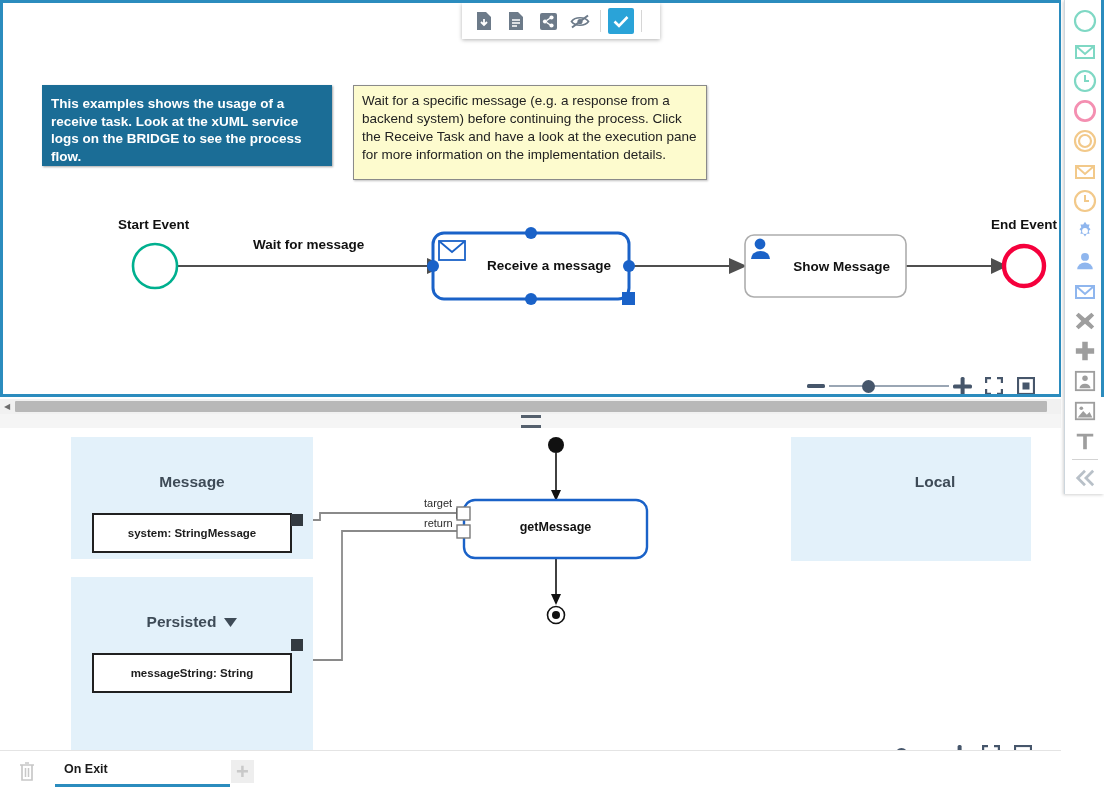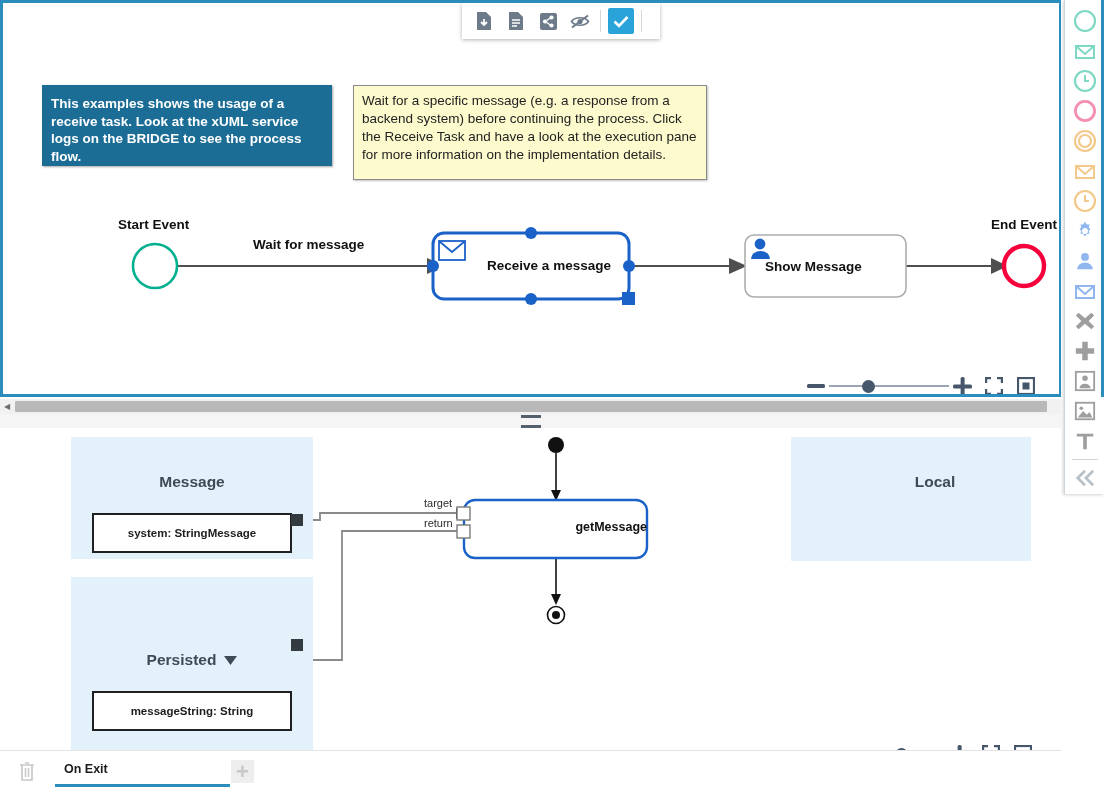--- a/index.html
+++ b/index.html
@@ -208,21 +208,21 @@
 
       <rect x="742" y="232" width="161" height="62" rx="9" ry="9" fill="#ffffff" stroke="#adadad" stroke-width="1.6"></rect>
 
       <circle cx="757" cy="241" r="5.4" fill="#1a62c8"></circle>
       <path d="M748 256 a9.5 8 0 0 1 19 0 z" fill="#1a62c8"></path>
     </svg>
 
     <div style="position:absolute;left:115px;top:214px;font-size:13.5px;color:#111;text-align:right;" class="lbl">Start Event</div>
     <div style="position:absolute;left:250px;top:234px;font-size:13.5px;color:#111;" class="lbl">Wait for message</div>
     <div style="position:absolute;left:466px;top:255px;width:160px;text-align:center;font-size:13.5px;color:#111;" class="lbl">Receive a message</div>
-    <div style="position:absolute;left:762px;top:256px;width:125px;text-align:left;font-size:13.5px;color:#111;" class="lbl">Show Message</div>
+    <div style="position:absolute;left:762px;top:256px;width:125px;text-align:right;font-size:13.5px;color:#111;" class="lbl">Show Message</div>
     <div style="position:absolute;left:988px;top:214px;font-size:13.5px;color:#111;" class="lbl">End Event</div>
 
     <div id="note-blue" class="note">This examples shows the usage of a receive task. Look at the xUML service logs on the BRIDGE to see the process flow.</div>
     <div id="note-yellow" class="note">Wait for a specific message (e.g. a response from a backend system) before continuing the process. Click the Receive Task and have a look at the execution pane for more information on the implementation details.</div>
 
     <div id="bpmn-toolbar">
       <div class="tb-btn">
         <svg width="18" height="20" viewBox="0 0 18 20">
           <path d="M2 1 h9 l5 5 v13 H2 Z" fill="#6c7a89"></path>
           <path d="M9 8 v5 M6 11 l3 3 l3 -3" stroke="#ffffff" stroke-width="1.8" fill="none"></path>
@@ -324,38 +324,38 @@
       <rect x="457" y="79" width="13" height="13" fill="#ffffff" stroke="#7a7a7a" stroke-width="1.4"></rect>
       <rect x="457" y="97" width="13" height="13" fill="#ffffff" stroke="#7a7a7a" stroke-width="1.4"></rect>
     </svg>
 
     <div class="uml-group" style="left:71px;top:9px;width:242px;height:122px;">
       <div class="g-title">Message</div>
       <div class="uml-attr" style="margin-top:22px;width:200px;height:40px;">system: StringMessage</div>
     </div>
     <div class="port" style="left:291px;top:86px;"></div>
 
-    <div class="uml-group" style="left:71px;top:149px;width:242px;height:191px;justify-content:center;">
+    <div class="uml-group" style="left:71px;top:149px;width:242px;height:191px;">
       <div class="g-title">
         <span>Persisted</span>
         <span style="display:inline-block;">
           <svg width="13" height="9" viewBox="0 0 13 9">
               <polygon points="0,0 13,0 6.5,9" fill="#3e4b57"></polygon>
             </svg>
         </span>
       </div>
       <div class="uml-attr" style="margin-top:22px;width:200px;height:40px;">messageString: String</div>
     </div>
     <div class="port" style="left:291px;top:211px;"></div>
 
     <div class="uml-group" style="left:791px;top:9px;width:240px;height:124px;padding-left:48px;">
       <div class="g-title">Local</div>
     </div>
 
-    <div style="position:absolute;left:464px;top:92px;width:183px;text-align:right;font-size:12.5px;color:#111;" class="lbl">getMessage</div>
+    <div style="position:absolute;left:464px;top:92px;width:183px;text-align:center;font-size:12.5px;color:#111;" class="lbl">getMessage</div>
 
     <div style="position:absolute;left:424px;top:69px;font-size:11px;color:#2b2b2b;">target</div>
     <div style="position:absolute;left:424px;top:89px;font-size:11px;color:#2b2b2b;">return</div>
 
     <div class="zoombar" id="uml-zoombar" style="left:800px;top:311px;">
       <div class="zb-minus">
         <svg width="18" height="4" viewBox="0 0 18 4">
             <rect width="18" height="4" rx="1.5" fill="#46566b"></rect>
           </svg>
       </div>

